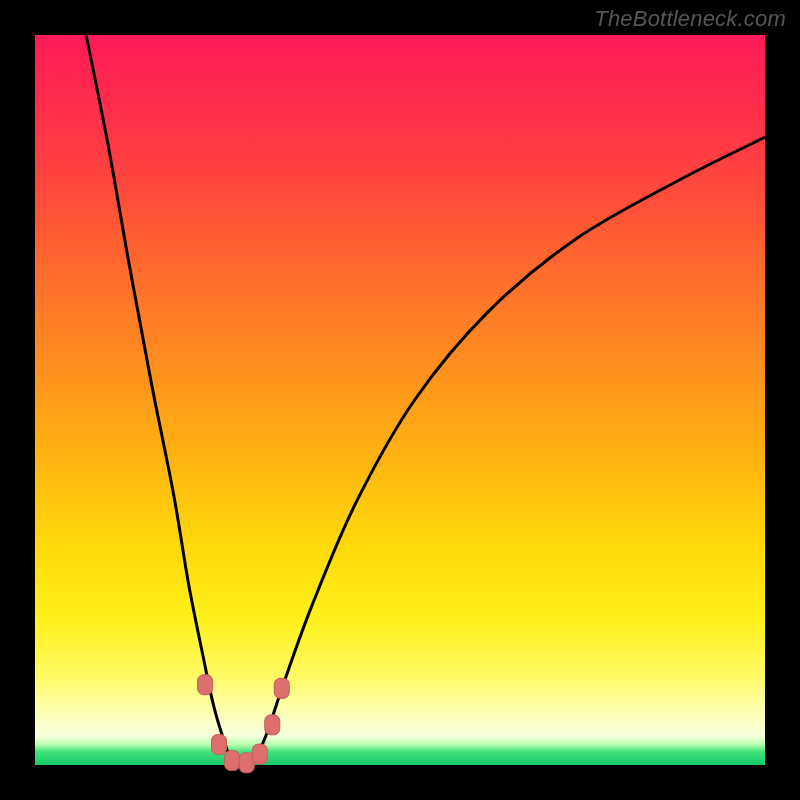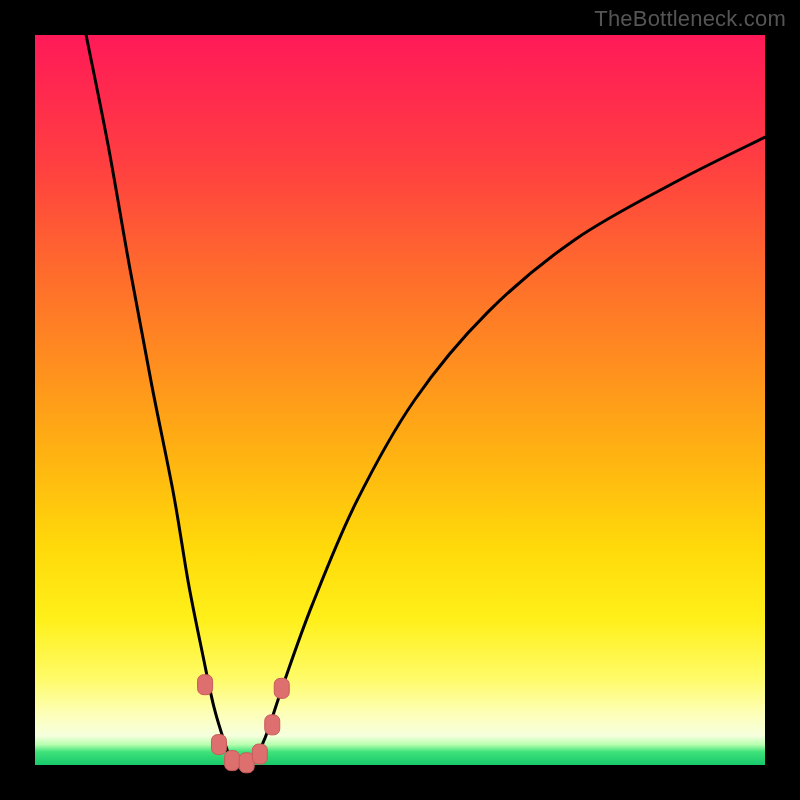--- a/index.html
+++ b/index.html
@@ -45,20 +45,21 @@
     );
   }
   .attribution {
     position: absolute;
     top: 6px;
     right: 14px;
     color: #555;
     font-size: 22px;
     letter-spacing: 0.2px;
     user-select: none;
+    font-style: italic;
   }
   svg.curve {
     position: absolute;
     left: 0;
     top: 0;
     width: 730px;
     height: 730px;
     overflow: visible;
   }
 </style>

